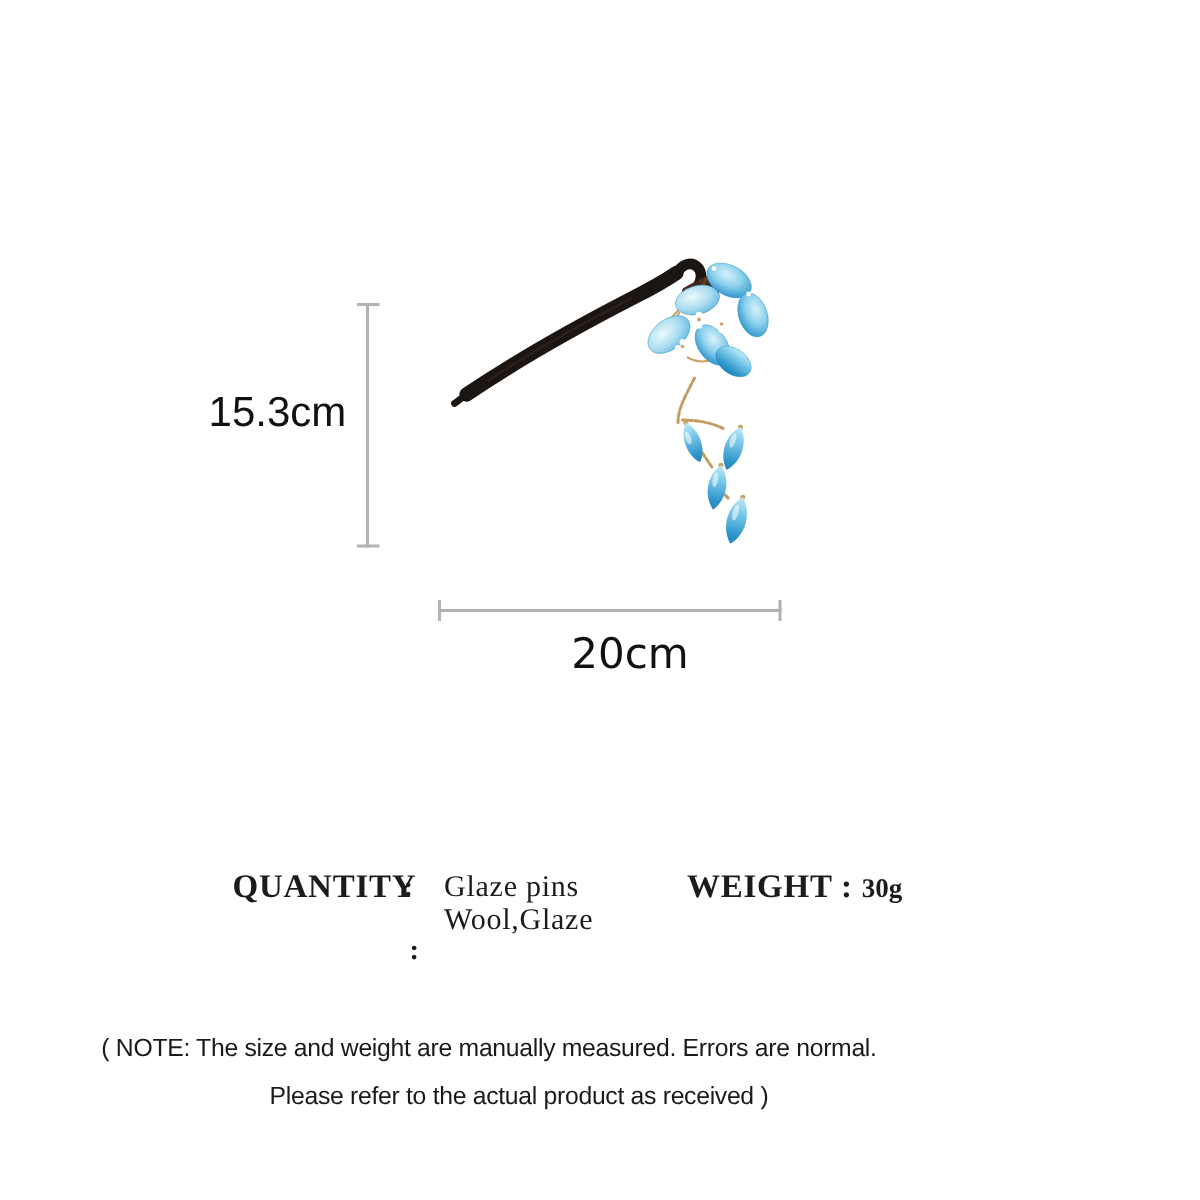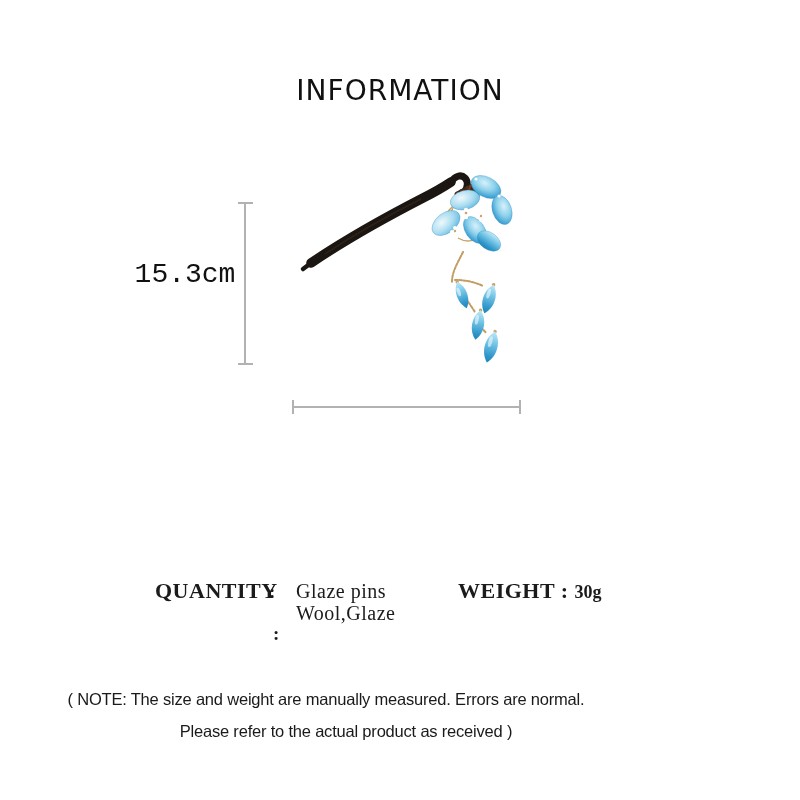--- a/index.html
+++ b/index.html
@@ -22,21 +22,21 @@
   .vcap{position:absolute;width:15px;height:2px;background:var(--measure);left:238px;}
   .vcap.top{top:202px;}
   .vcap.bottom{top:363px;}
   .hline{position:absolute;left:293px;top:406px;width:228px;height:2px;background:var(--measure);}
   .hcap{position:absolute;width:2px;height:14px;background:var(--measure);top:400px;}
   .hcap.left{left:292px;}
   .hcap.right{left:519px;}
 
   .height-label{
     position:absolute;left:130px;top:259px;width:110px;text-align:center;
-    font-family:Liberation Mono, monospace;font-size:28px;color:var(--text);
+    font-family:Liberation Sans, sans-serif;font-size:28px;color:var(--text);
   }
   .width-label{
     position:absolute;left:340px;top:419px;width:160px;text-align:center;
     font-family:"DejaVu Sans",sans-serif;font-size:28px;color:var(--text);
   }
 
   .product-svg{position:absolute;left:295px;top:168px;width:225px;height:205px;}
 
   
   .spec{position:absolute;font-family:"Liberation Serif","DejaVu Serif",serif;color:#1b1b1b;white-space:nowrap;}
@@ -58,30 +58,30 @@
     color:var(--note);
   }
   #note-line1{top:690px;}
   #note-line2{top:722px;padding-left:40px;}
 </style>
 </head>
 <body>
 
 <div id="canvas">
 
-  <h1 class="page-title">INFORMATION</h1>
 
   <div class="vline"></div>
   <div class="vcap top"></div>
   <div class="vcap bottom"></div>
   <div class="height-label">15.3cm</div>
 
   <div class="hline"></div>
   <div class="hcap left"></div>
   <div class="hcap right"></div>
+  <div class="width-label">20cm</div>
 
   <svg class="product-svg" viewBox="0 0 225 205" aria-hidden="true">
     <defs>
       <radialGradient id="petalGrad" cx="40%" cy="35%" r="75%">
         <stop offset="0%" stop-color="#d8f0fa"></stop>
         <stop offset="45%" stop-color="#8ed2ec"></stop>
         <stop offset="85%" stop-color="#3d9fd2"></stop>
         <stop offset="100%" stop-color="#2b8ec4"></stop>
       </radialGradient>
       <radialGradient id="petalLight" cx="40%" cy="35%" r="75%">

